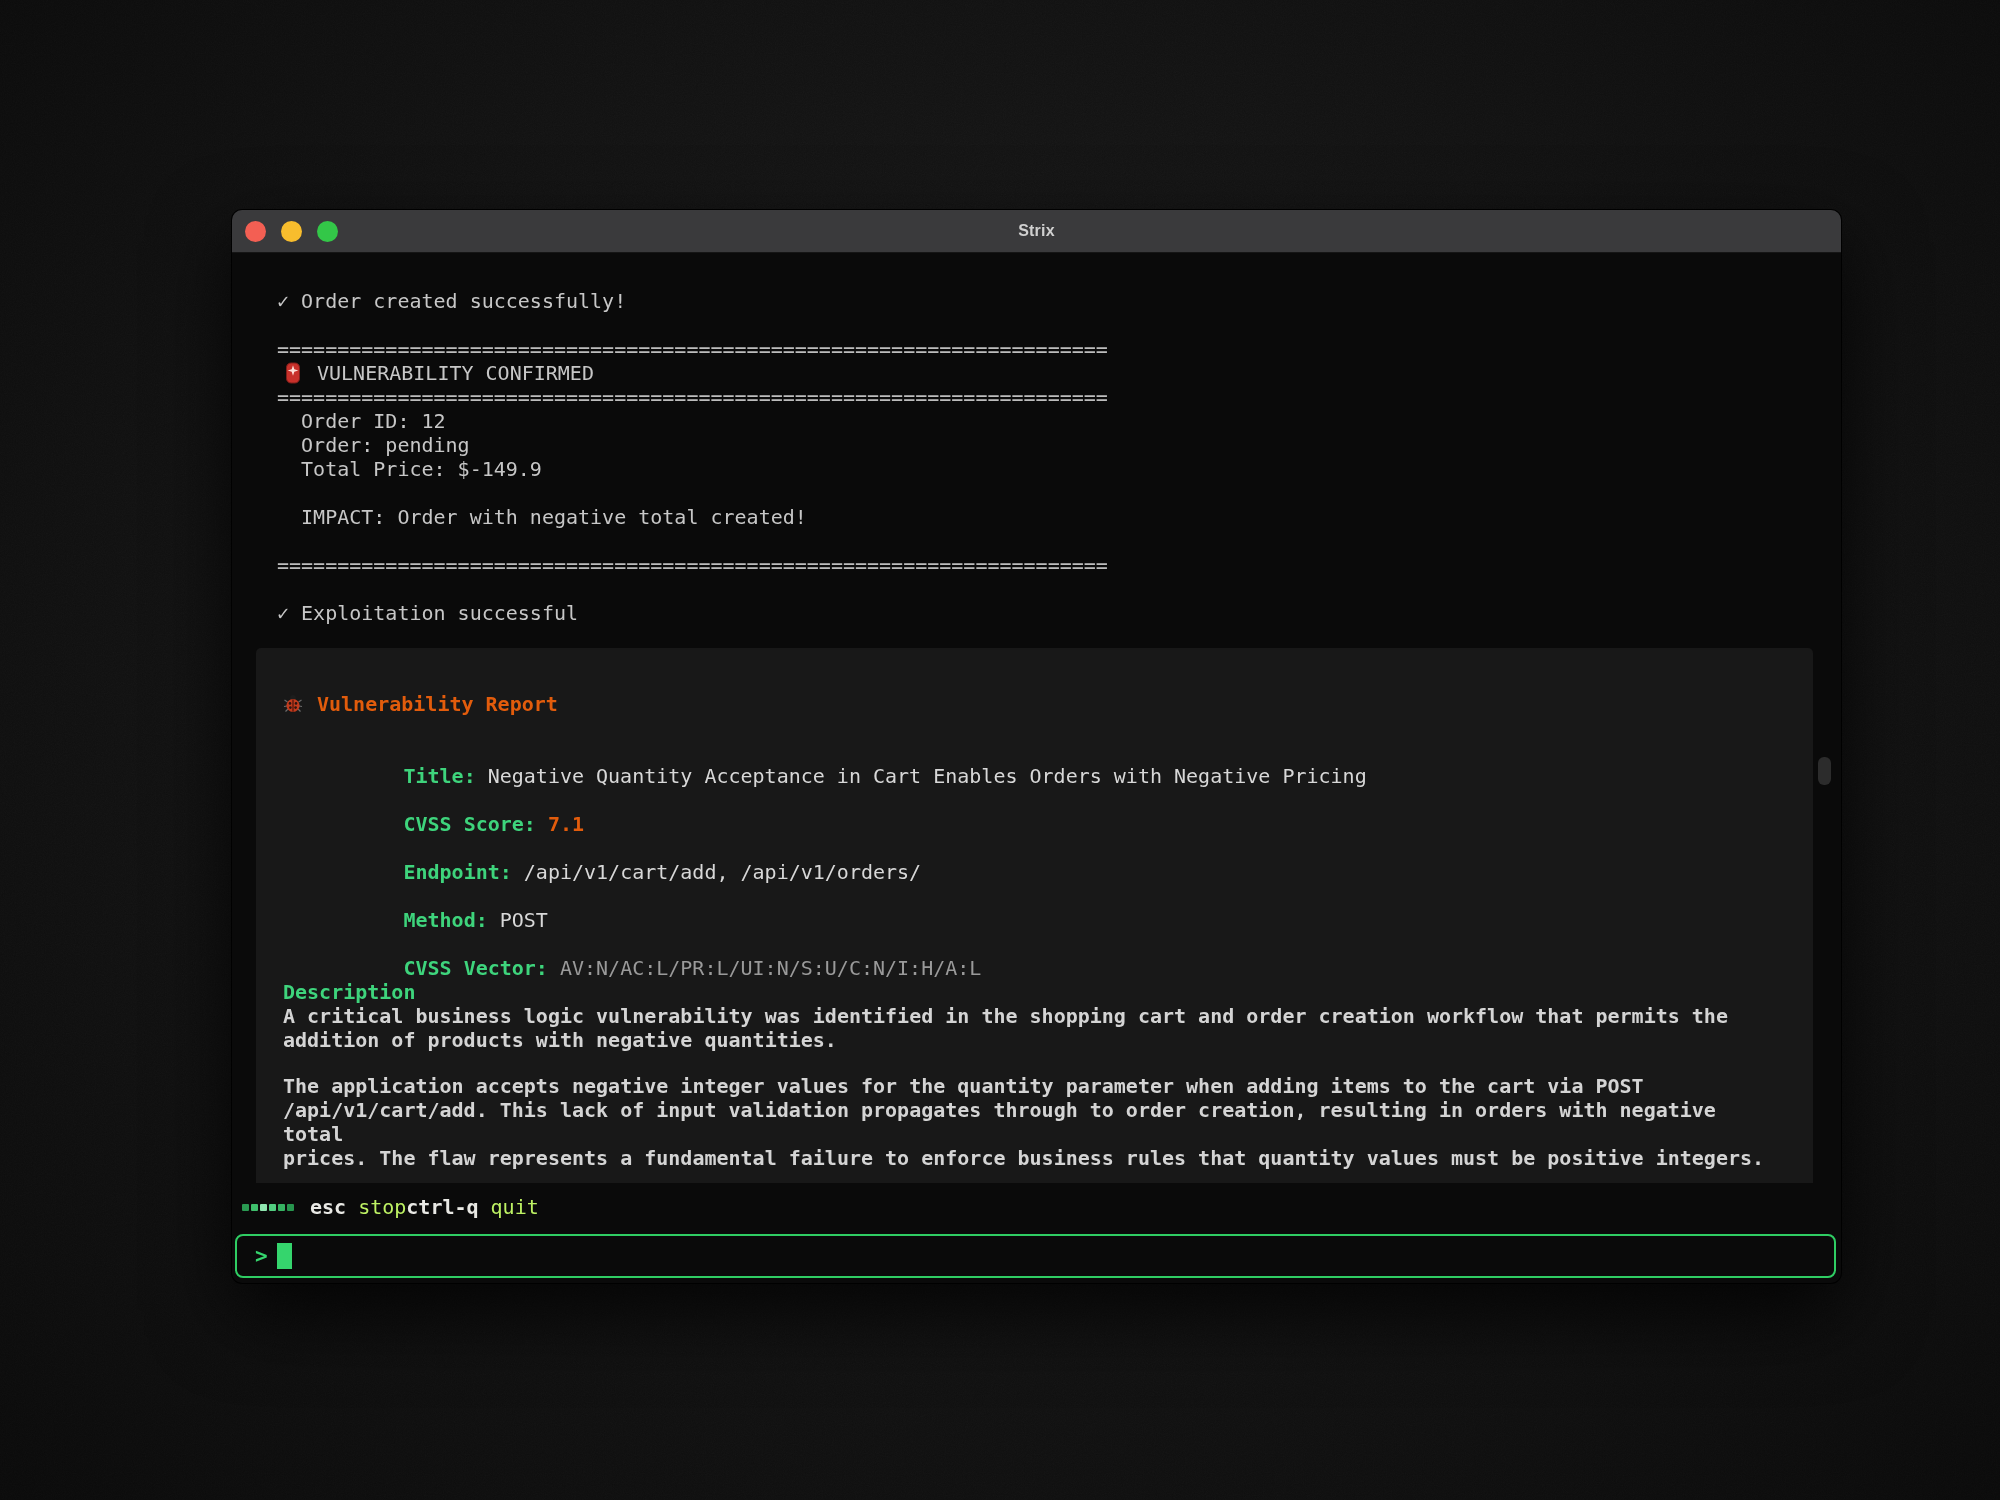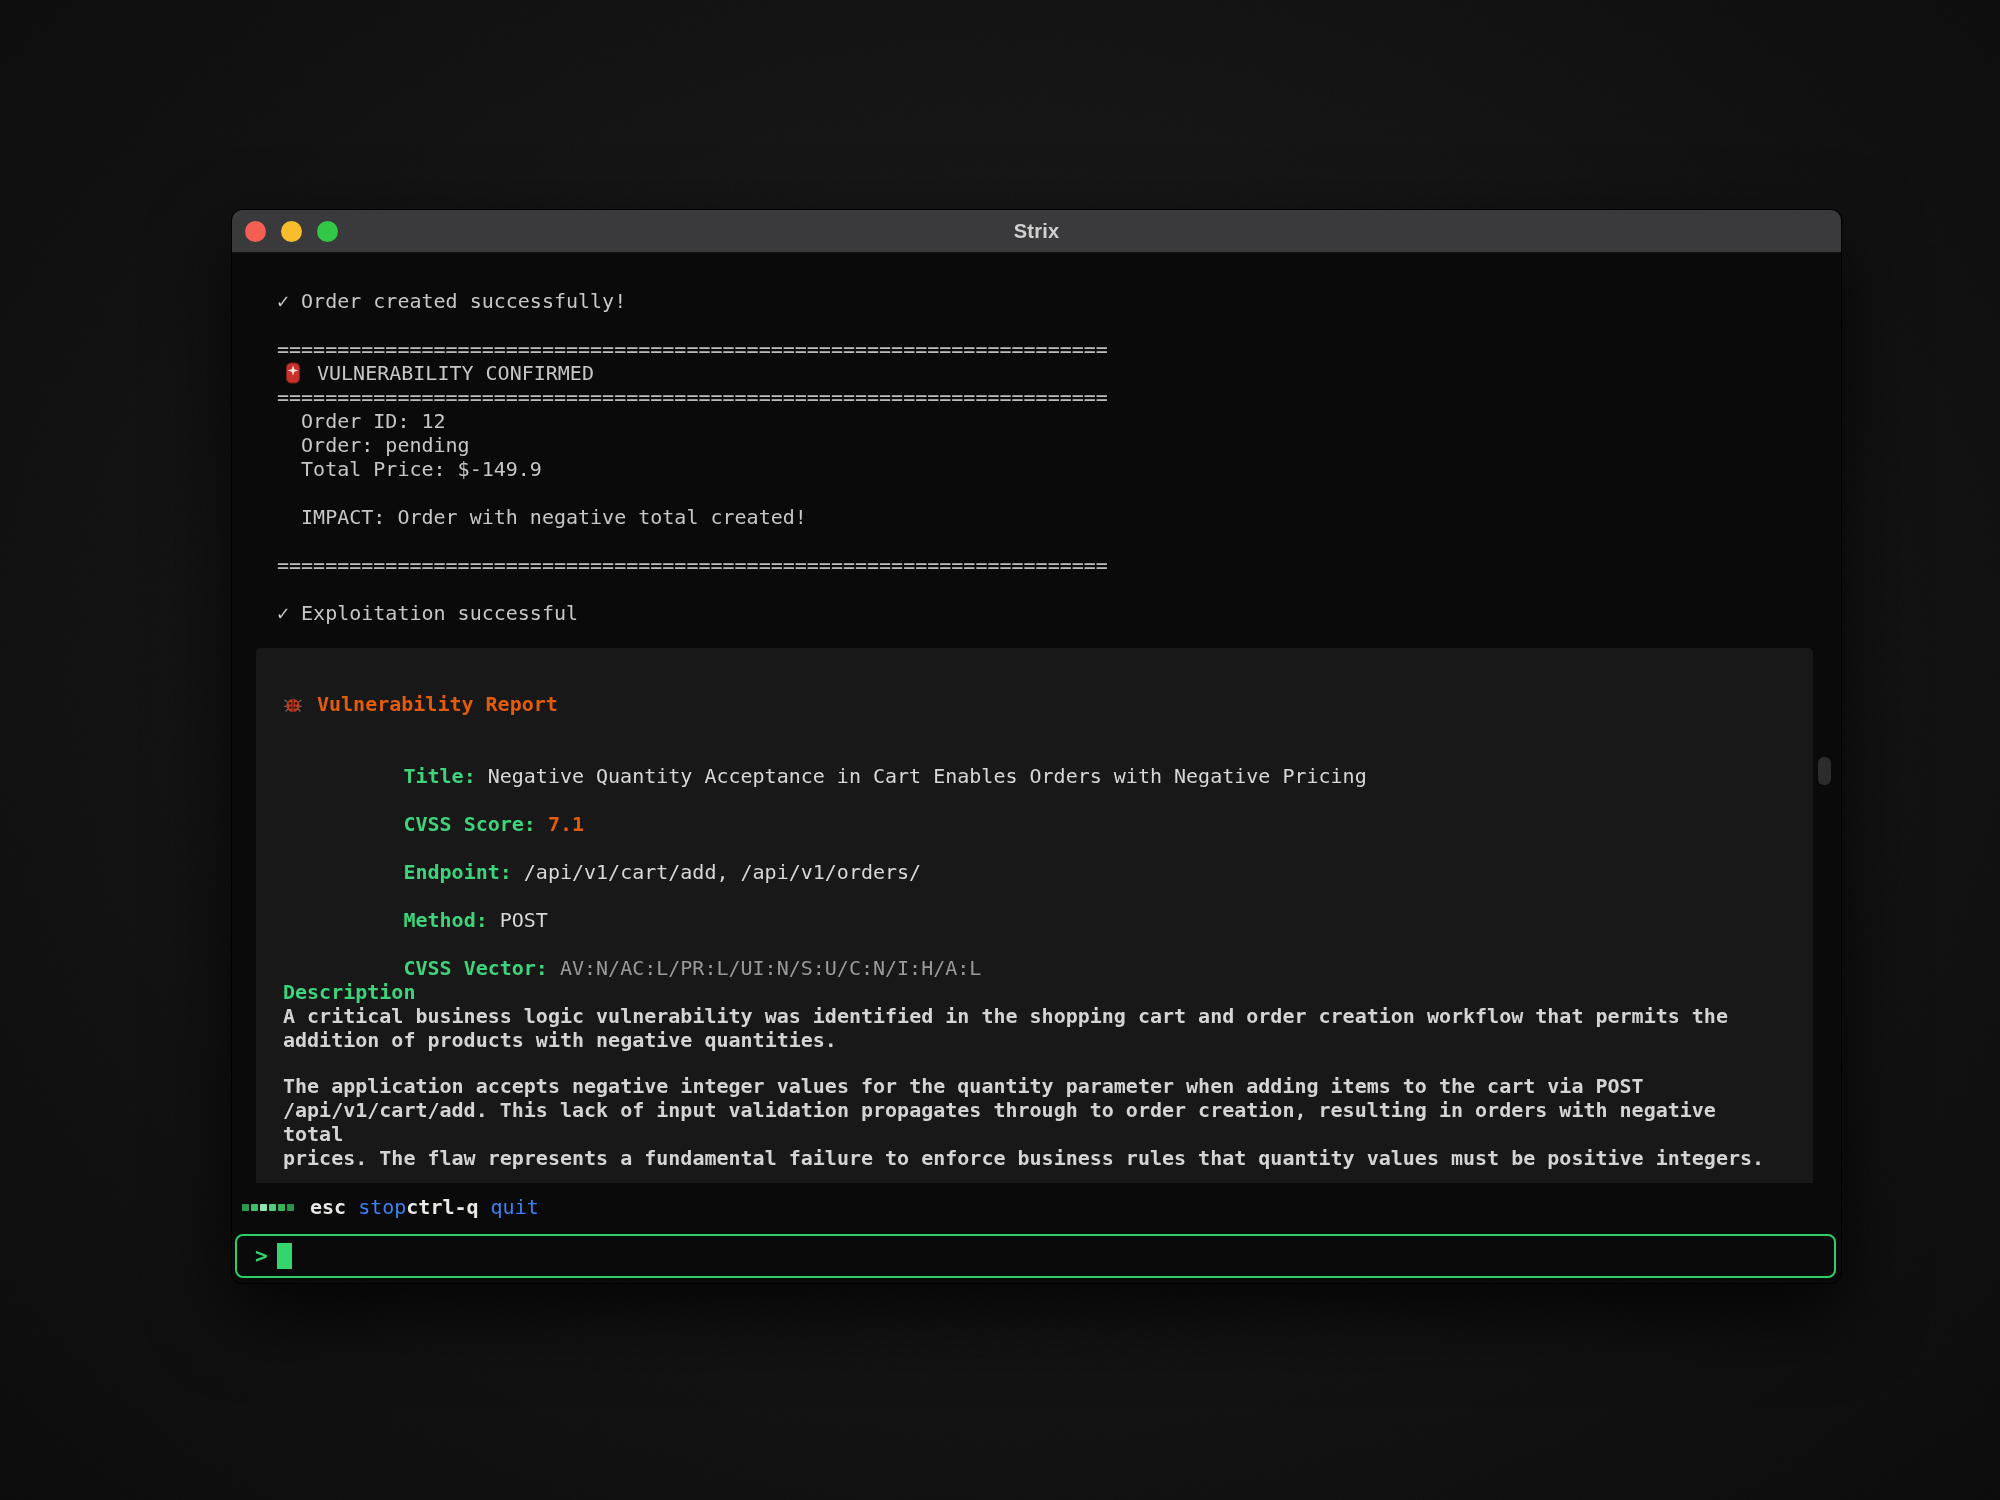--- a/index.html
+++ b/index.html
@@ -28,21 +28,21 @@
     border-bottom:1px solid #151515;
   }
   .lights { display:flex; gap:15px; padding-left:13px; }
   .light { width:21px; height:21px; border-radius:50%; }
   .light.red { background:#f35f53; }
   .light.yellow { background:#f8bd2d; }
   .light.green { background:#33c748; }
   .win-title {
     position:absolute; left:0; right:0; text-align:center;
     font-family:"Liberation Sans", sans-serif; font-weight:bold;
-    font-size:20px; color:#d0d0d0; letter-spacing:.2px;
+    font-size:16px; color:#d0d0d0; letter-spacing:.2px;
   }
 
   
   .viewport {
     position:absolute; top:43px; left:0; width:100%; height:930px; overflow:hidden;
     font-size:20px; line-height:24px; color:#c7c7c7;
   }
   .termlog { padding:36px 0 0 45px; }
   .term-line { white-space:pre; height:24px; }
   .term-line.sep { color:#bdbdbd; }
@@ -84,21 +84,21 @@
   .sb-left, .sb-right { display:flex; align-items:center; gap:12px; }
   .spinner { display:flex; gap:2px; margin-right:4px; }
   .sq { width:7px; height:7px; border-radius:1px; }
   .sq:nth-child(1){ background:#2a9a52; }
   .sq:nth-child(2){ background:#3fbf6c; }
   .sq:nth-child(3){ background:#8fe6b0; }
   .sq:nth-child(4){ background:#52cd80; }
   .sq:nth-child(5){ background:#36b362; }
   .sq:nth-child(6){ background:#27954e; }
   .key { color:#e9e9e5; font-weight:bold; }
-  .action { color:#3b82f6; }
+  .action { color:#bef264; }
 
   
   .inputbox {
     position:absolute; left:3px; right:5px; top:1024px; height:44px;
     border:2px solid #2fcd63; border-radius:8px; background:#0a0a0a;
     display:flex; align-items:center; padding-left:18px;
   }
   .prompt { color:#35d56d; font-weight:bold; font-size:21px; }
   .cursor { width:15px; height:26px; background:#35d56d; margin-left:9px; }
 </style>

